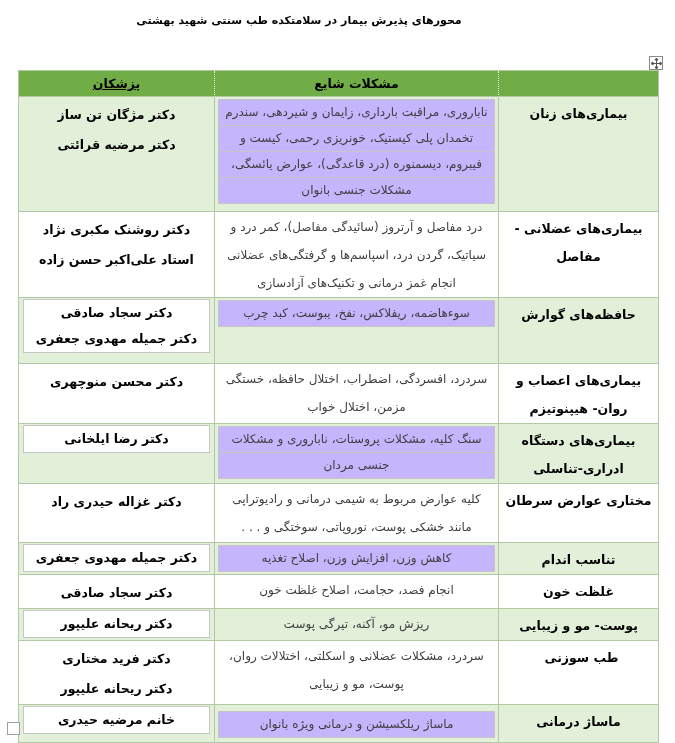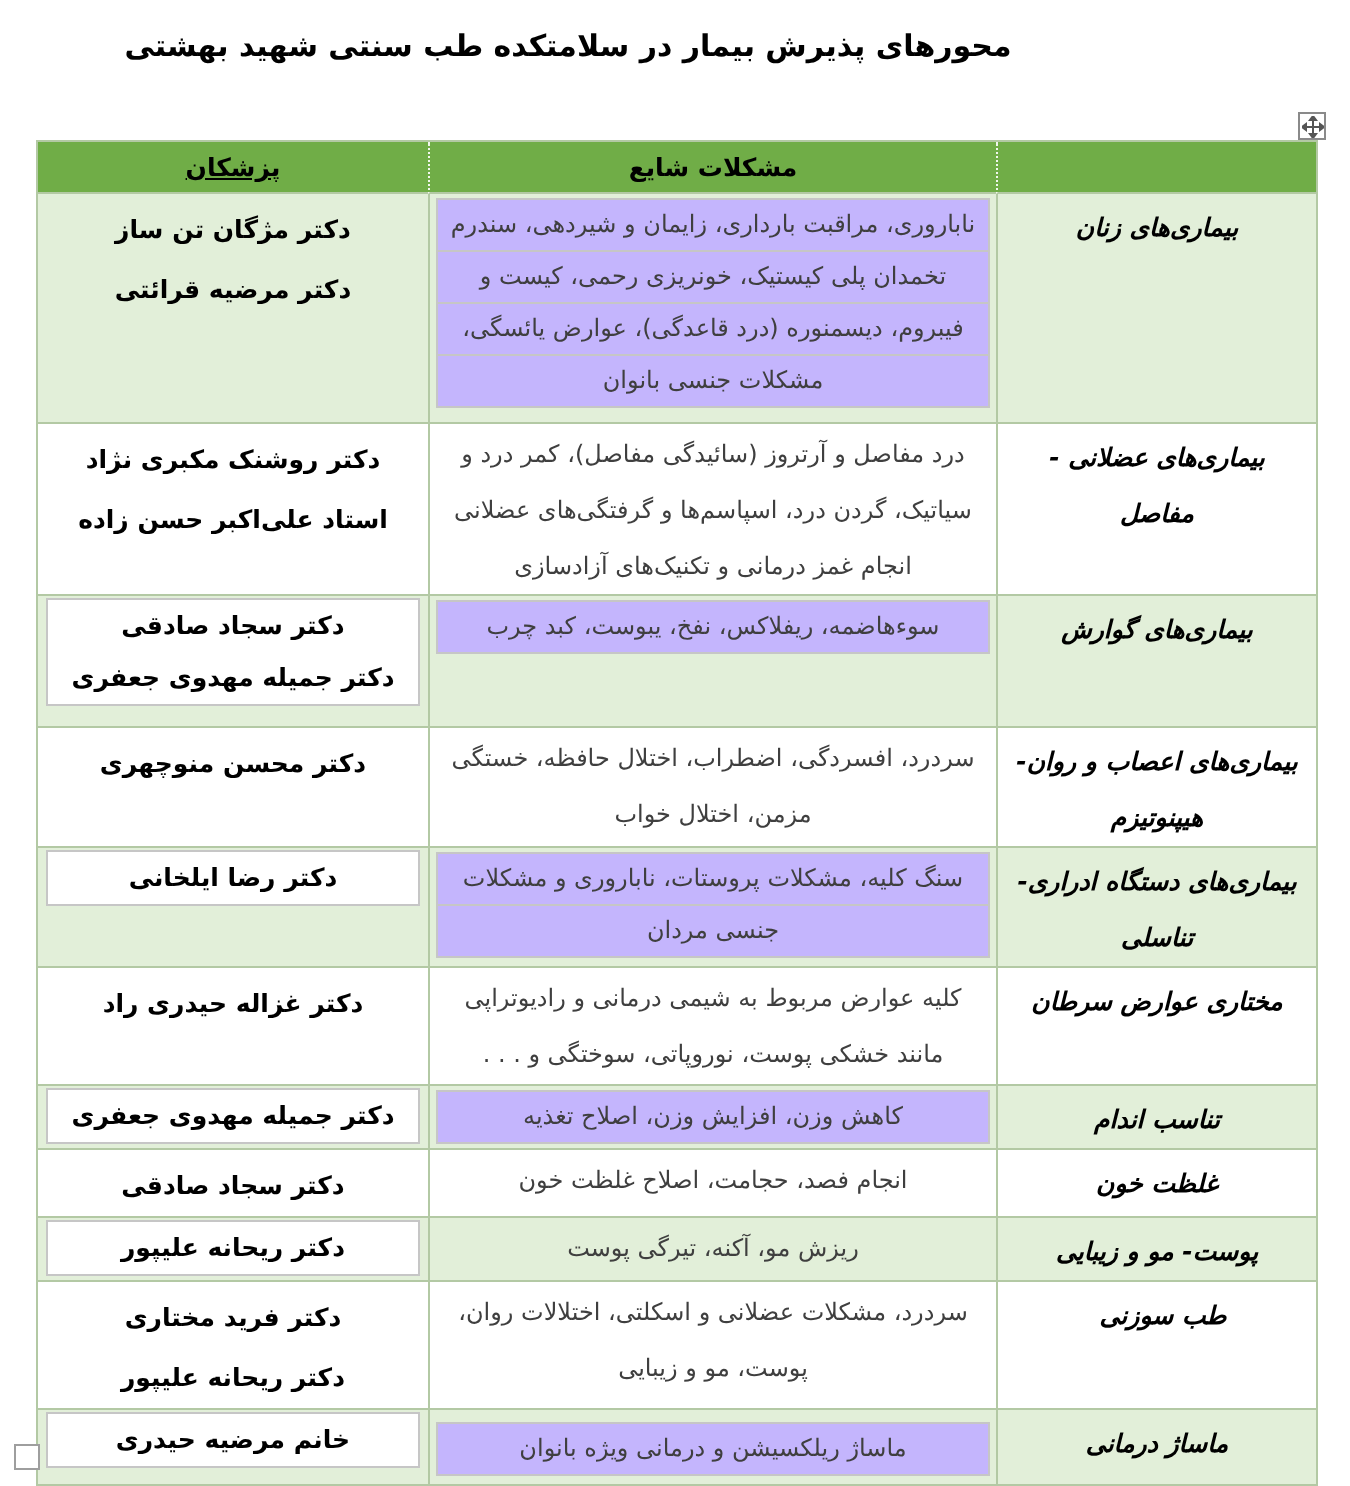--- a/index.html
+++ b/index.html
@@ -10,23 +10,23 @@
     --ink:#000000;
     --soft-ink:#3f3f3f;
   }
   *{box-sizing:border-box;margin:0;padding:0;}
   html,body{background:#ffffff;}
   body{
     width:675px;height:743px;position:relative;overflow:hidden;
     font-family:"DejaVu Sans",sans-serif;
   }
   .title{
-    position:absolute;top:14px;left:0;width:568px;
+    position:absolute;top:14px;left:15px;width:568px;
     text-align:center;direction:rtl;
-    font-size:15px;font-weight:bold;color:var(--ink);
+    font-size:11px;font-weight:bold;color:var(--ink);
   }
   .tbl{
     position:absolute;top:70px;left:18px;width:639px;
     border-collapse:separate;border-spacing:0;
     border:1px solid var(--border);
     direction:rtl;table-layout:fixed;
   }
   .tbl td{
     border-left:1px solid var(--border);
     border-bottom:1px solid var(--border);
@@ -41,21 +41,21 @@
     background:var(--header-green);
     border-left:1px dotted rgba(255,255,255,.9);
     border-bottom:1px solid var(--border);
     height:26px;text-align:center;vertical-align:middle;
     font-weight:bold;font-size:12.5px;color:var(--ink);
   }
   tr.head td:last-child{border-left:none;text-decoration:underline;}
   tr.shaded td{background:var(--row-green);}
   td.cat{
     text-align:center;font-weight:bold;font-size:12.5px;color:var(--ink);
-    padding:3px 6px 0 6px;line-height:28px;font-style:italic;
+    padding:3px 6px 0 6px;line-height:28px;
   }
   td.prob{font-size:12px;color:var(--soft-ink);text-align:center;}
   td.doc{font-weight:bold;font-size:12.5px;color:var(--ink);text-align:center;}
   .pline{line-height:28px;padding:0 6px;}
   td.prob .pad{padding-top:1px;}
   .pbox{
     background:#c4b5fd;border:1px solid var(--box-border);
     margin:0 3px;height:27px;line-height:25px;
   }
   .pbox:first-child{margin-top:2px;}
@@ -129,21 +129,21 @@
           </div>
         </td>
         <td class="doc col-doc">
           <div class="plainwrap">
             <div class="dline">دکتر روشنک مکبری نژاد</div>
             <div class="dline">استاد علی‌اکبر حسن زاده</div>
           </div>
         </td>
       </tr>
       <tr class="shaded">
-        <td class="cat col-cat" style="height: 66px;">بیماری‌های گوارش</td>
+        <td class="cat col-cat" style="height: 66px;">حافظه‌های گوارش</td>
         <td class="prob col-prob">
           <div>
             <div class="pbox">سوءهاضمه،  ریفلاکس، نفخ، یبوست، کبد چرب</div>
           </div>
         </td>
         <td class="doc col-doc">
           <div class="dbox">
             <div class="dline">دکتر سجاد صادقی</div>
             <div class="dline">دکتر جمیله مهدوی جعفری</div>
           </div>

